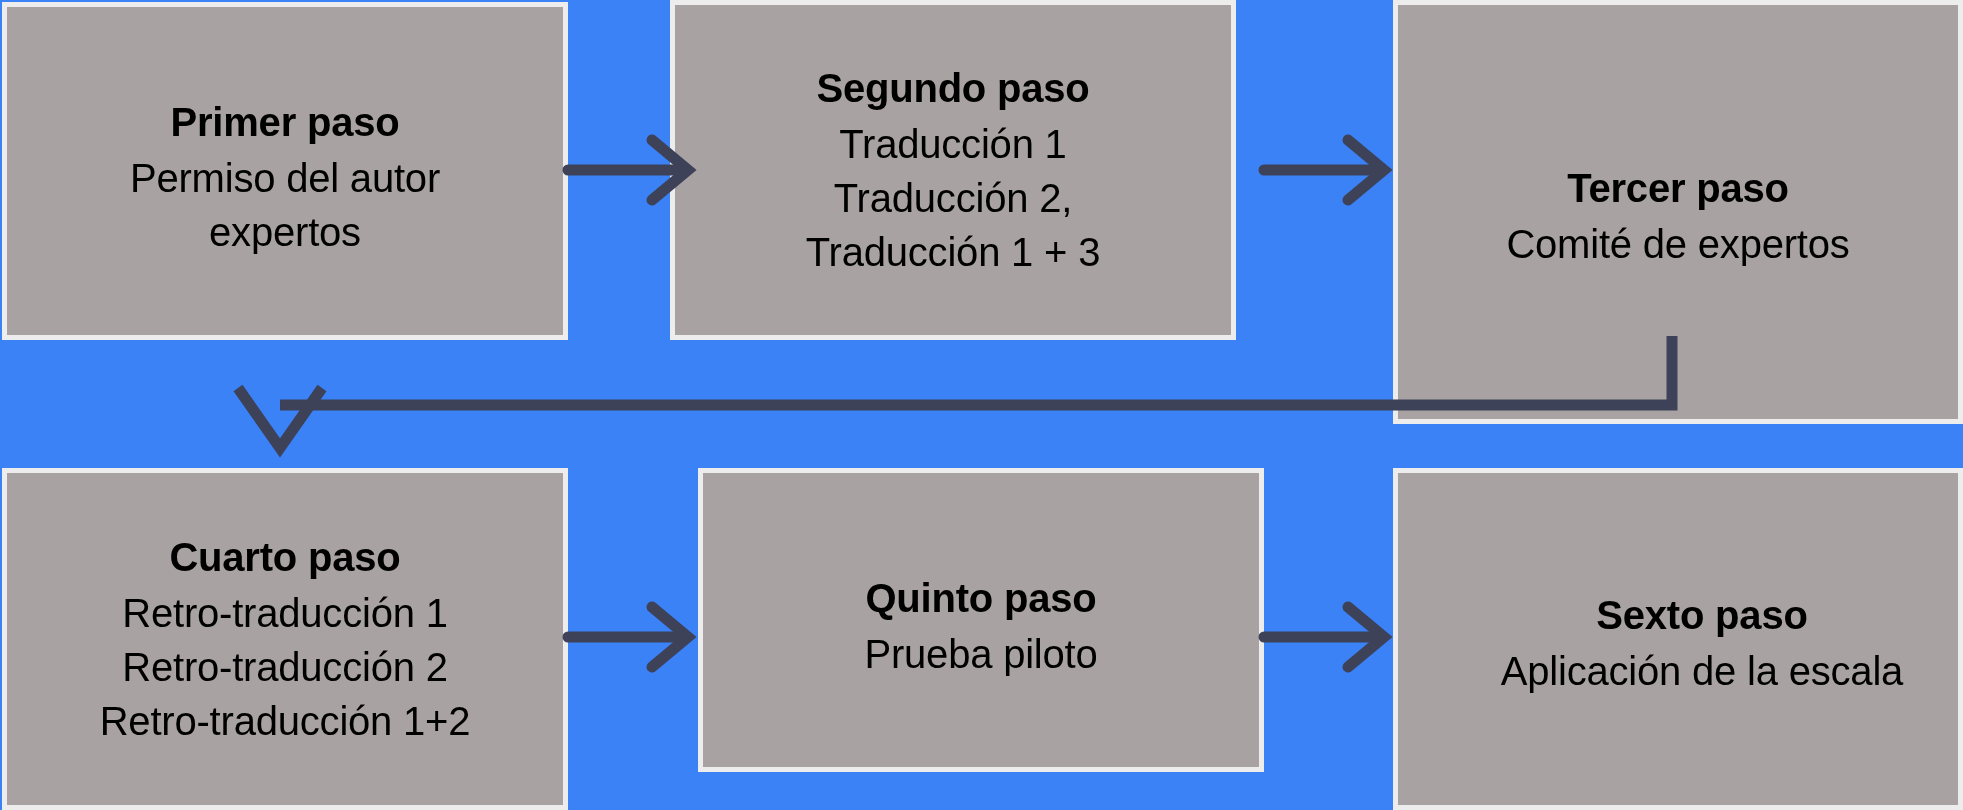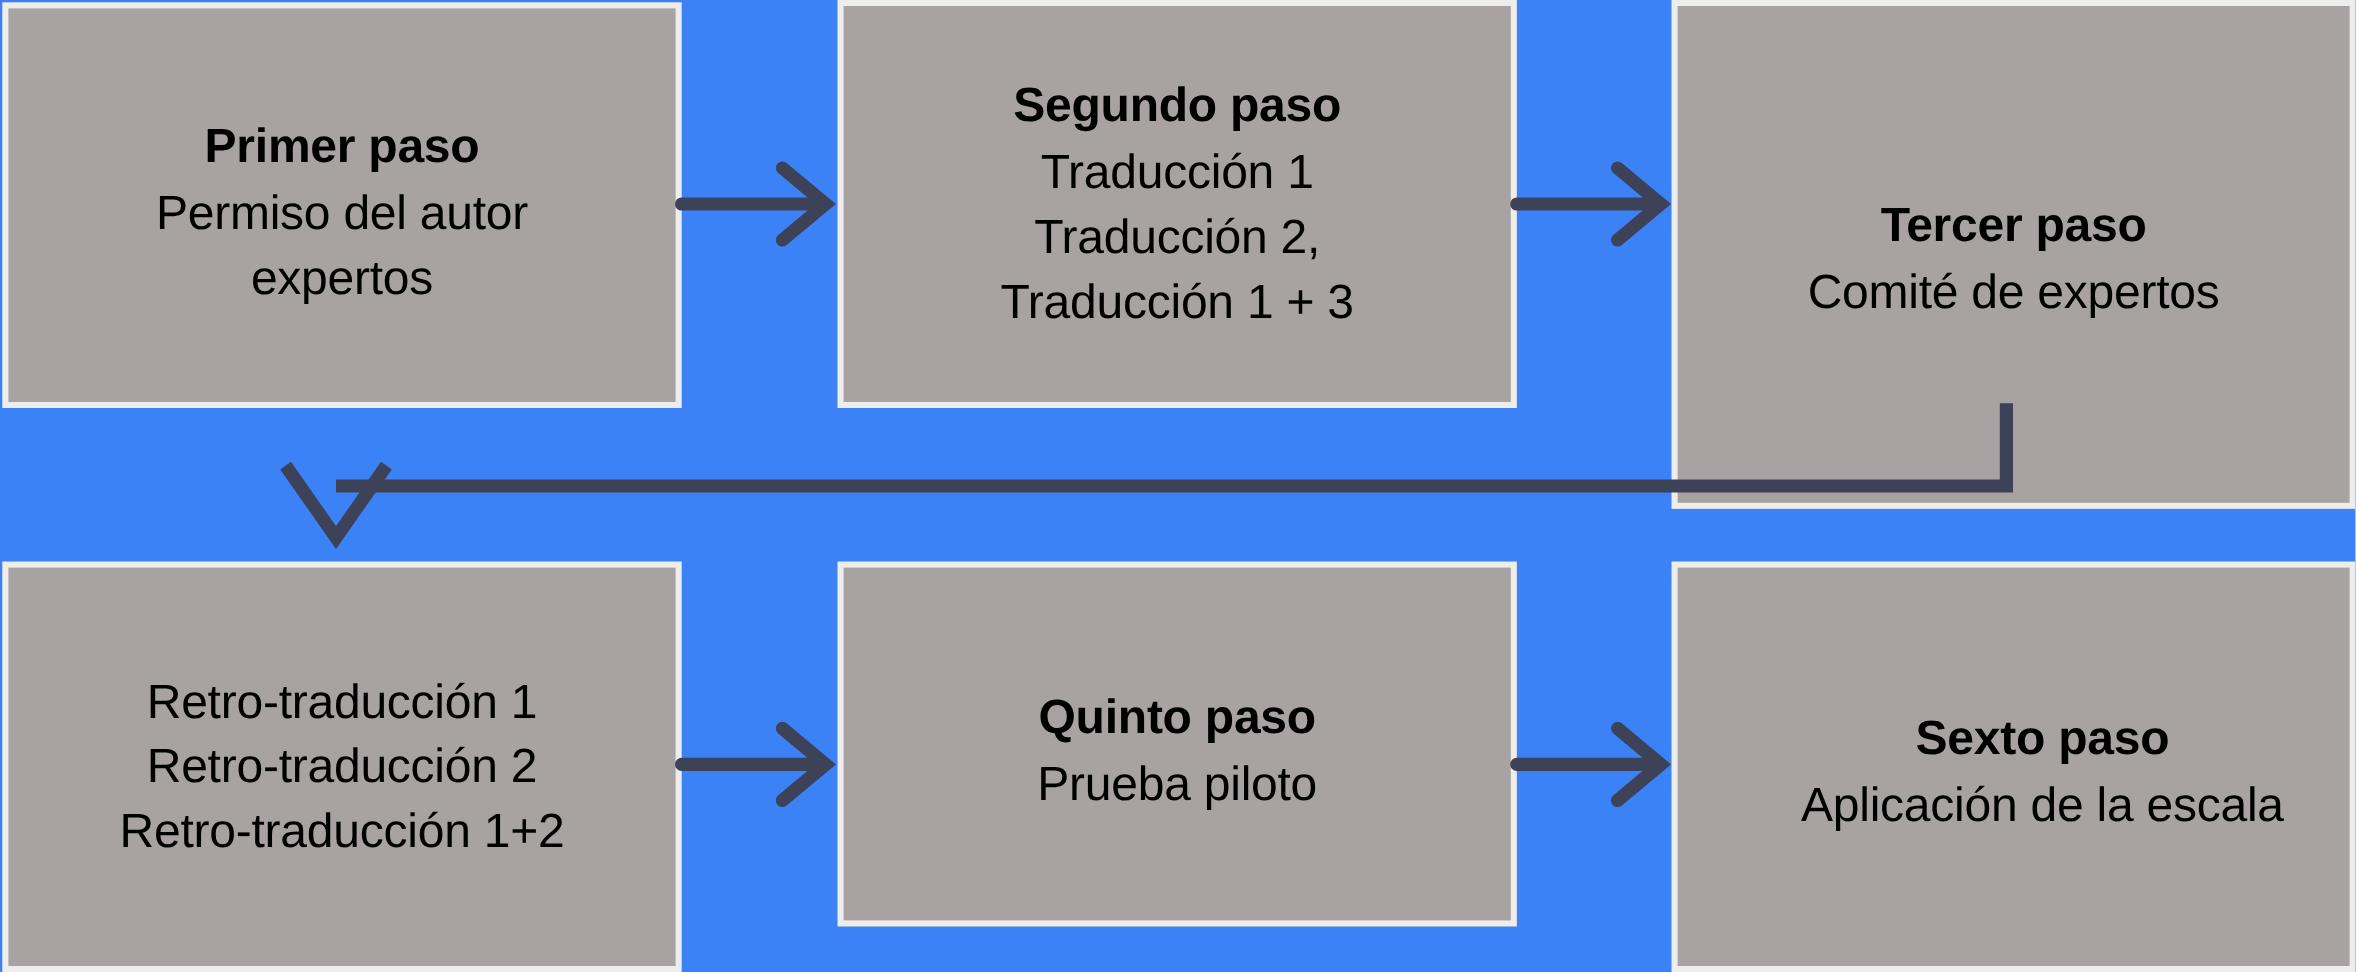--- a/index.html
+++ b/index.html
@@ -46,21 +46,21 @@
     font-weight: normal;
     letter-spacing: -0.2px;
     padding: 0 4px;
     white-space: nowrap;
     margin-bottom: 14px;
   }
   .node .line:last-child { margin-bottom: 0; }
 
   
   #node-1 { left: 2px;    top: 2px;   width: 566px; height: 338px; }
-  #node-2 { left: 698px;  top: 0px;   width: 566px; height: 340px; }
+  #node-2 { left: 670px;  top: 0px;   width: 566px; height: 340px; }
   #node-3 { left: 1393px; top: 0px;   width: 570px; height: 424px; }
   
   #node-4 { left: 2px;    top: 468px; width: 566px; height: 342px; }
   #node-5 { left: 698px;  top: 468px; width: 566px; height: 304px; }
   #node-6 { left: 1393px; top: 468px; width: 570px; height: 342px; }
 
   
   #node-1 .stack { transform: translateY(6px); }
   #node-3 .stack { transform: translateY(4px); }
   #node-5 .stack { transform: translateY(6px); }
@@ -107,20 +107,21 @@
 
   <div class="node" id="node-3">
     <div class="stack">
       <div class="title">Tercer paso</div>
       <div class="line">Comité de expertos</div>
     </div>
   </div>
 
   <div class="node" id="node-4">
     <div class="stack">
+      <div class="title">Cuarto paso</div>
       <div class="line">Retro-traducción 1</div>
       <div class="line">Retro-traducción 2</div>
       <div class="line">Retro-traducción 1+2</div>
     </div>
   </div>
 
   <div class="node" id="node-5">
     <div class="stack">
       <div class="title">Quinto paso</div>
       <div class="line">Prueba piloto</div>

